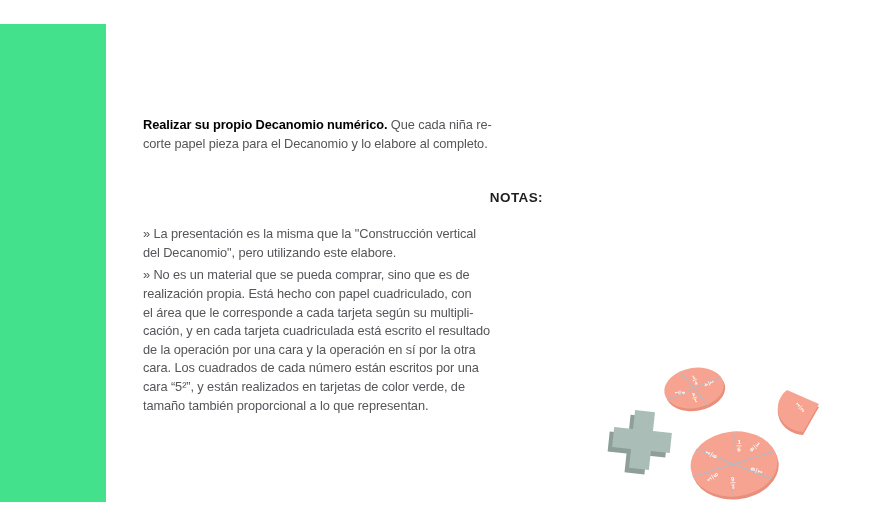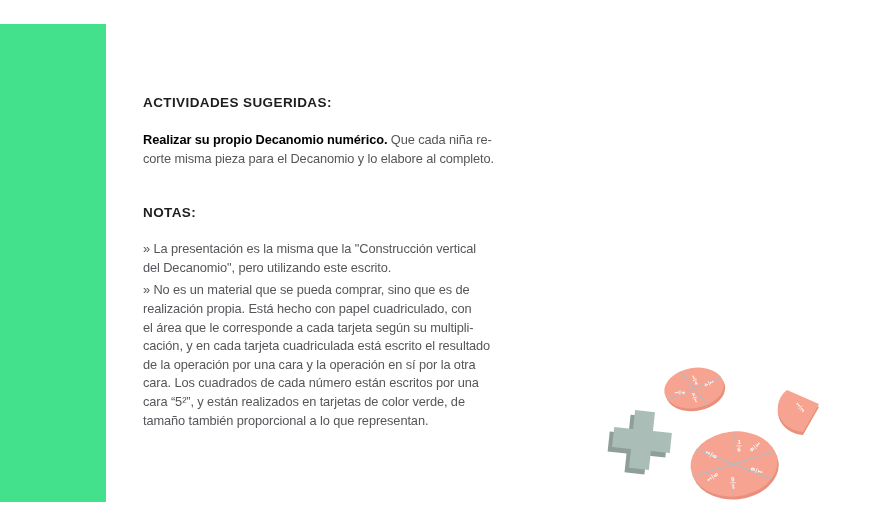--- a/index.html
+++ b/index.html
@@ -13,21 +13,21 @@
     background:#43e18c;
   }
   .content{
     position:absolute;left:143px;top:95px;width:400px;
   }
   .heading{
     margin:0;
     font-size:13.5px;font-weight:800;letter-spacing:.4px;
     color:#1d1e20;
   }
-  .heading.notes{margin-top:37px;}
+  .heading.notes{margin-top:37px;text-align:right;}
   .para{
     margin:21px 0 0 0;
     font-size:12.8px;line-height:18.6px;letter-spacing:-.1px;
     color:#55565a;
     white-space:pre-line;
   }
   .para .lead{font-weight:700;color:#000000;}
   .note-1{margin-top:20px;}
   .note-2{margin-top:4px;}
   .pieces-svg{position:absolute;left:0;top:0;}
@@ -37,29 +37,28 @@
   .fr4{font-size:5px;}
   .fr3{font-size:5.5px;}
   .frl{stroke:#ffffff;stroke-width:.7;}
 </style>
 </head>
 <body>
 
 <div class="green-bar"></div>
 
 <div class="content">
-  <h2 class="heading">ACTIVIDADES SUGERIDAS:</h2>
 
   <p class="para"><span class="lead">Realizar su propio Decanomio numérico.</span><span> Que cada niña re-
-corte misma pieza para el Decanomio y lo elabore al completo.</span></p>
+corte papel pieza para el Decanomio y lo elabore al completo.</span></p>
 
   <h2 class="heading notes">NOTAS:</h2>
 
   <p class="para note-1">» La presentación es la misma que la "Construcción vertical
-del Decanomio", pero utilizando este escrito.</p>
+del Decanomio", pero utilizando este elabore.</p>
 
   <p class="para note-2">» No es un material que se pueda comprar, sino que es de
 realización propia. Está hecho con papel cuadriculado, con
 el área que le corresponde a cada tarjeta según su multipli-
 cación, y en cada tarjeta cuadriculada está escrito el resultado
 de la operación por una cara y la operación en sí por la otra
 cara.  Los cuadrados de cada número están escritos por una
 cara “5²”, y están realizados en tarjetas de color verde, de
 tamaño también proporcional a lo que representan.</p>
 </div>

